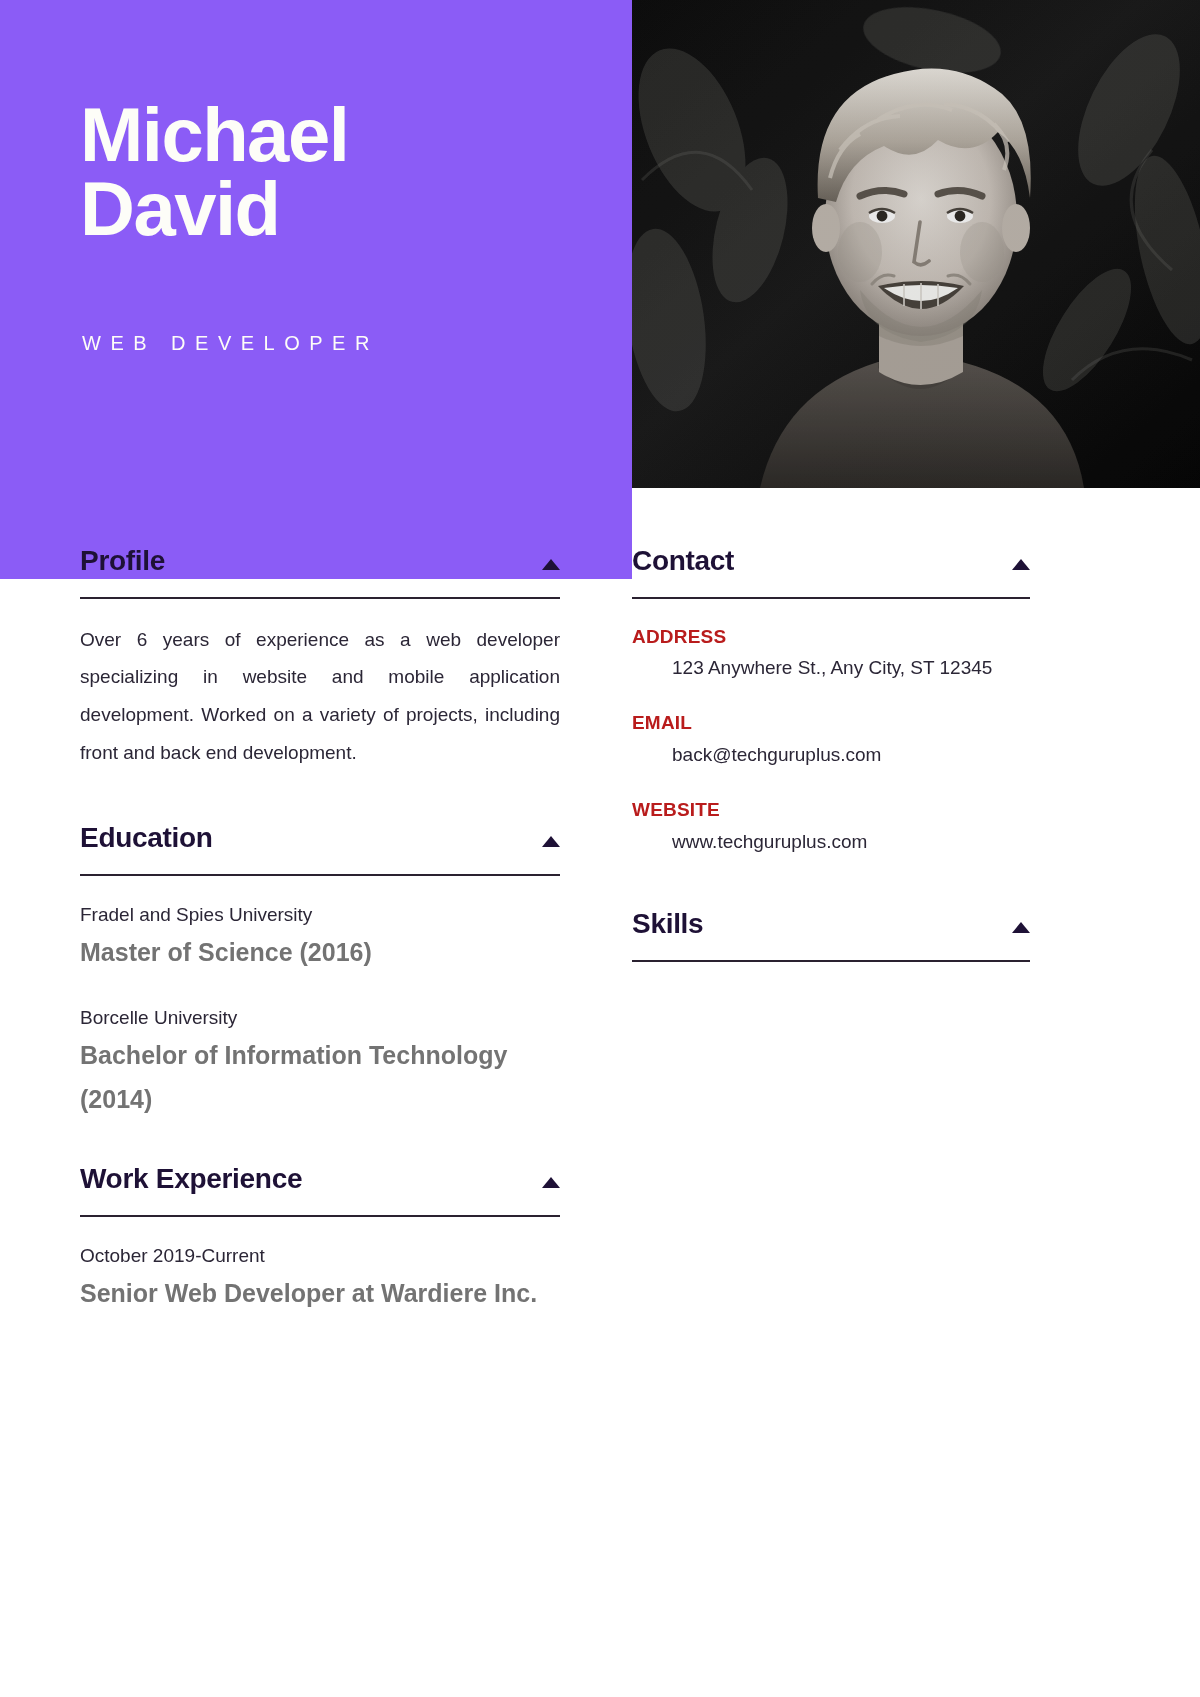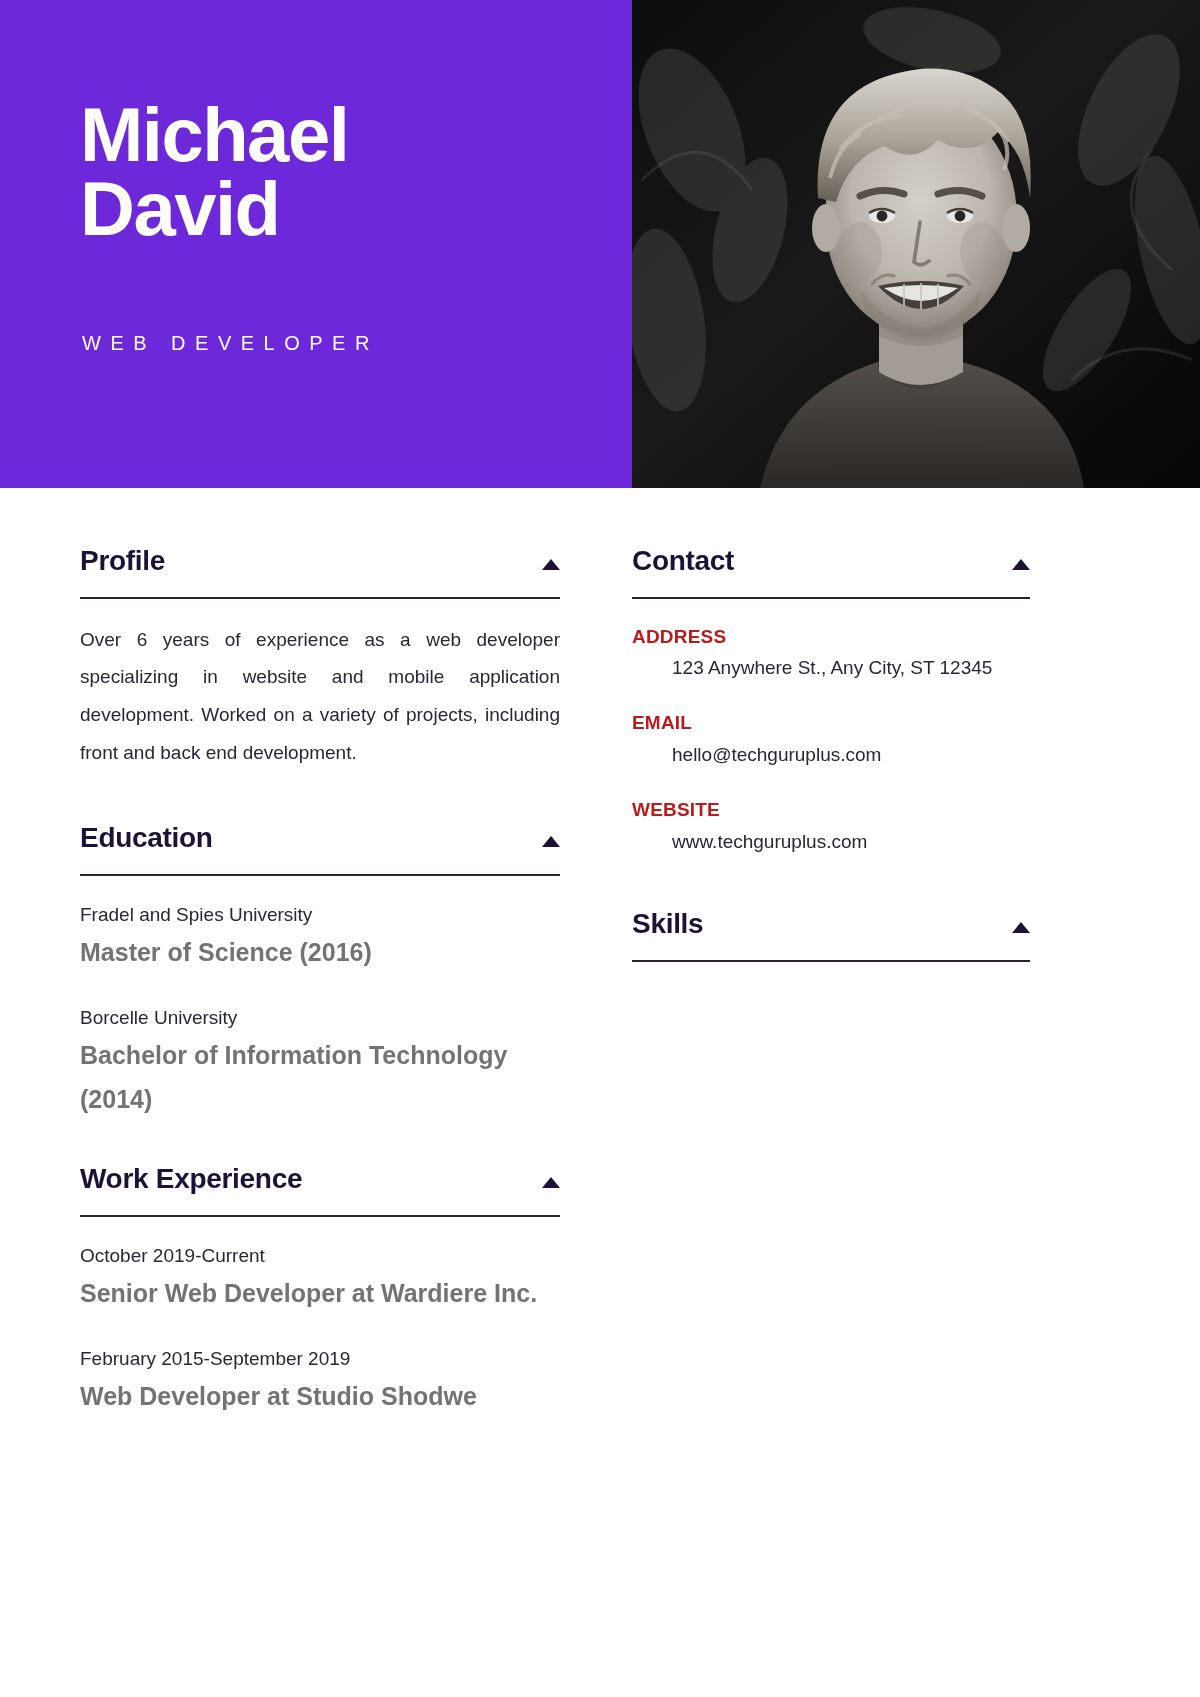--- a/index.html
+++ b/index.html
@@ -16,22 +16,22 @@
 
   
   .header {
     position: relative;
     display: flex;
     height: 488px;
     width: 100%;
   }
   .header-left {
     width: 632px;
-    height: 488px;
-    background: #6d28d9;
+    height: 579px;
+    background: #8b5cf6;
     position: relative;
     flex: 0 0 632px;
   }
   .name-block {
     position: absolute;
     left: 80px;
     top: 98px;
   }
   .name-line {
     font-family: "Liberation Sans", sans-serif;
@@ -320,43 +320,39 @@
         <div class="sec-head-row">
           <div class="sec-title">Work Experience</div>
           <div class="caret"></div>
         </div>
         <div class="sec-rule"></div>
 
         <div class="entry">
           <div class="entry-sub">October 2019-Current</div>
           <div class="entry-main">Senior Web Developer at Wardiere Inc.</div>
         </div>
-        <div class="entry">
-          <div class="entry-sub">February 2015-September 2019</div>
-          <div class="entry-main">Web Developer at Studio Shodwe</div>
-        </div>
       </div>
     </div>
 
     <div class="col-right">
 
       <div class="section">
         <div class="sec-head-row">
           <div class="sec-title">Contact</div>
           <div class="caret"></div>
         </div>
         <div class="sec-rule"></div>
 
         <div class="contact-item">
           <div class="contact-label">ADDRESS</div>
           <div class="contact-value">123 Anywhere St., Any City, ST 12345</div>
         </div>
         <div class="contact-item">
           <div class="contact-label">EMAIL</div>
-          <div class="contact-value">hello@techguruplus.com</div>
+          <div class="contact-value">back@techguruplus.com</div>
         </div>
         <div class="contact-item">
           <div class="contact-label">WEBSITE</div>
           <div class="contact-value">www.techguruplus.com</div>
         </div>
       </div>
 
       <div class="spacer-lg"></div>
 
       <div class="section">

